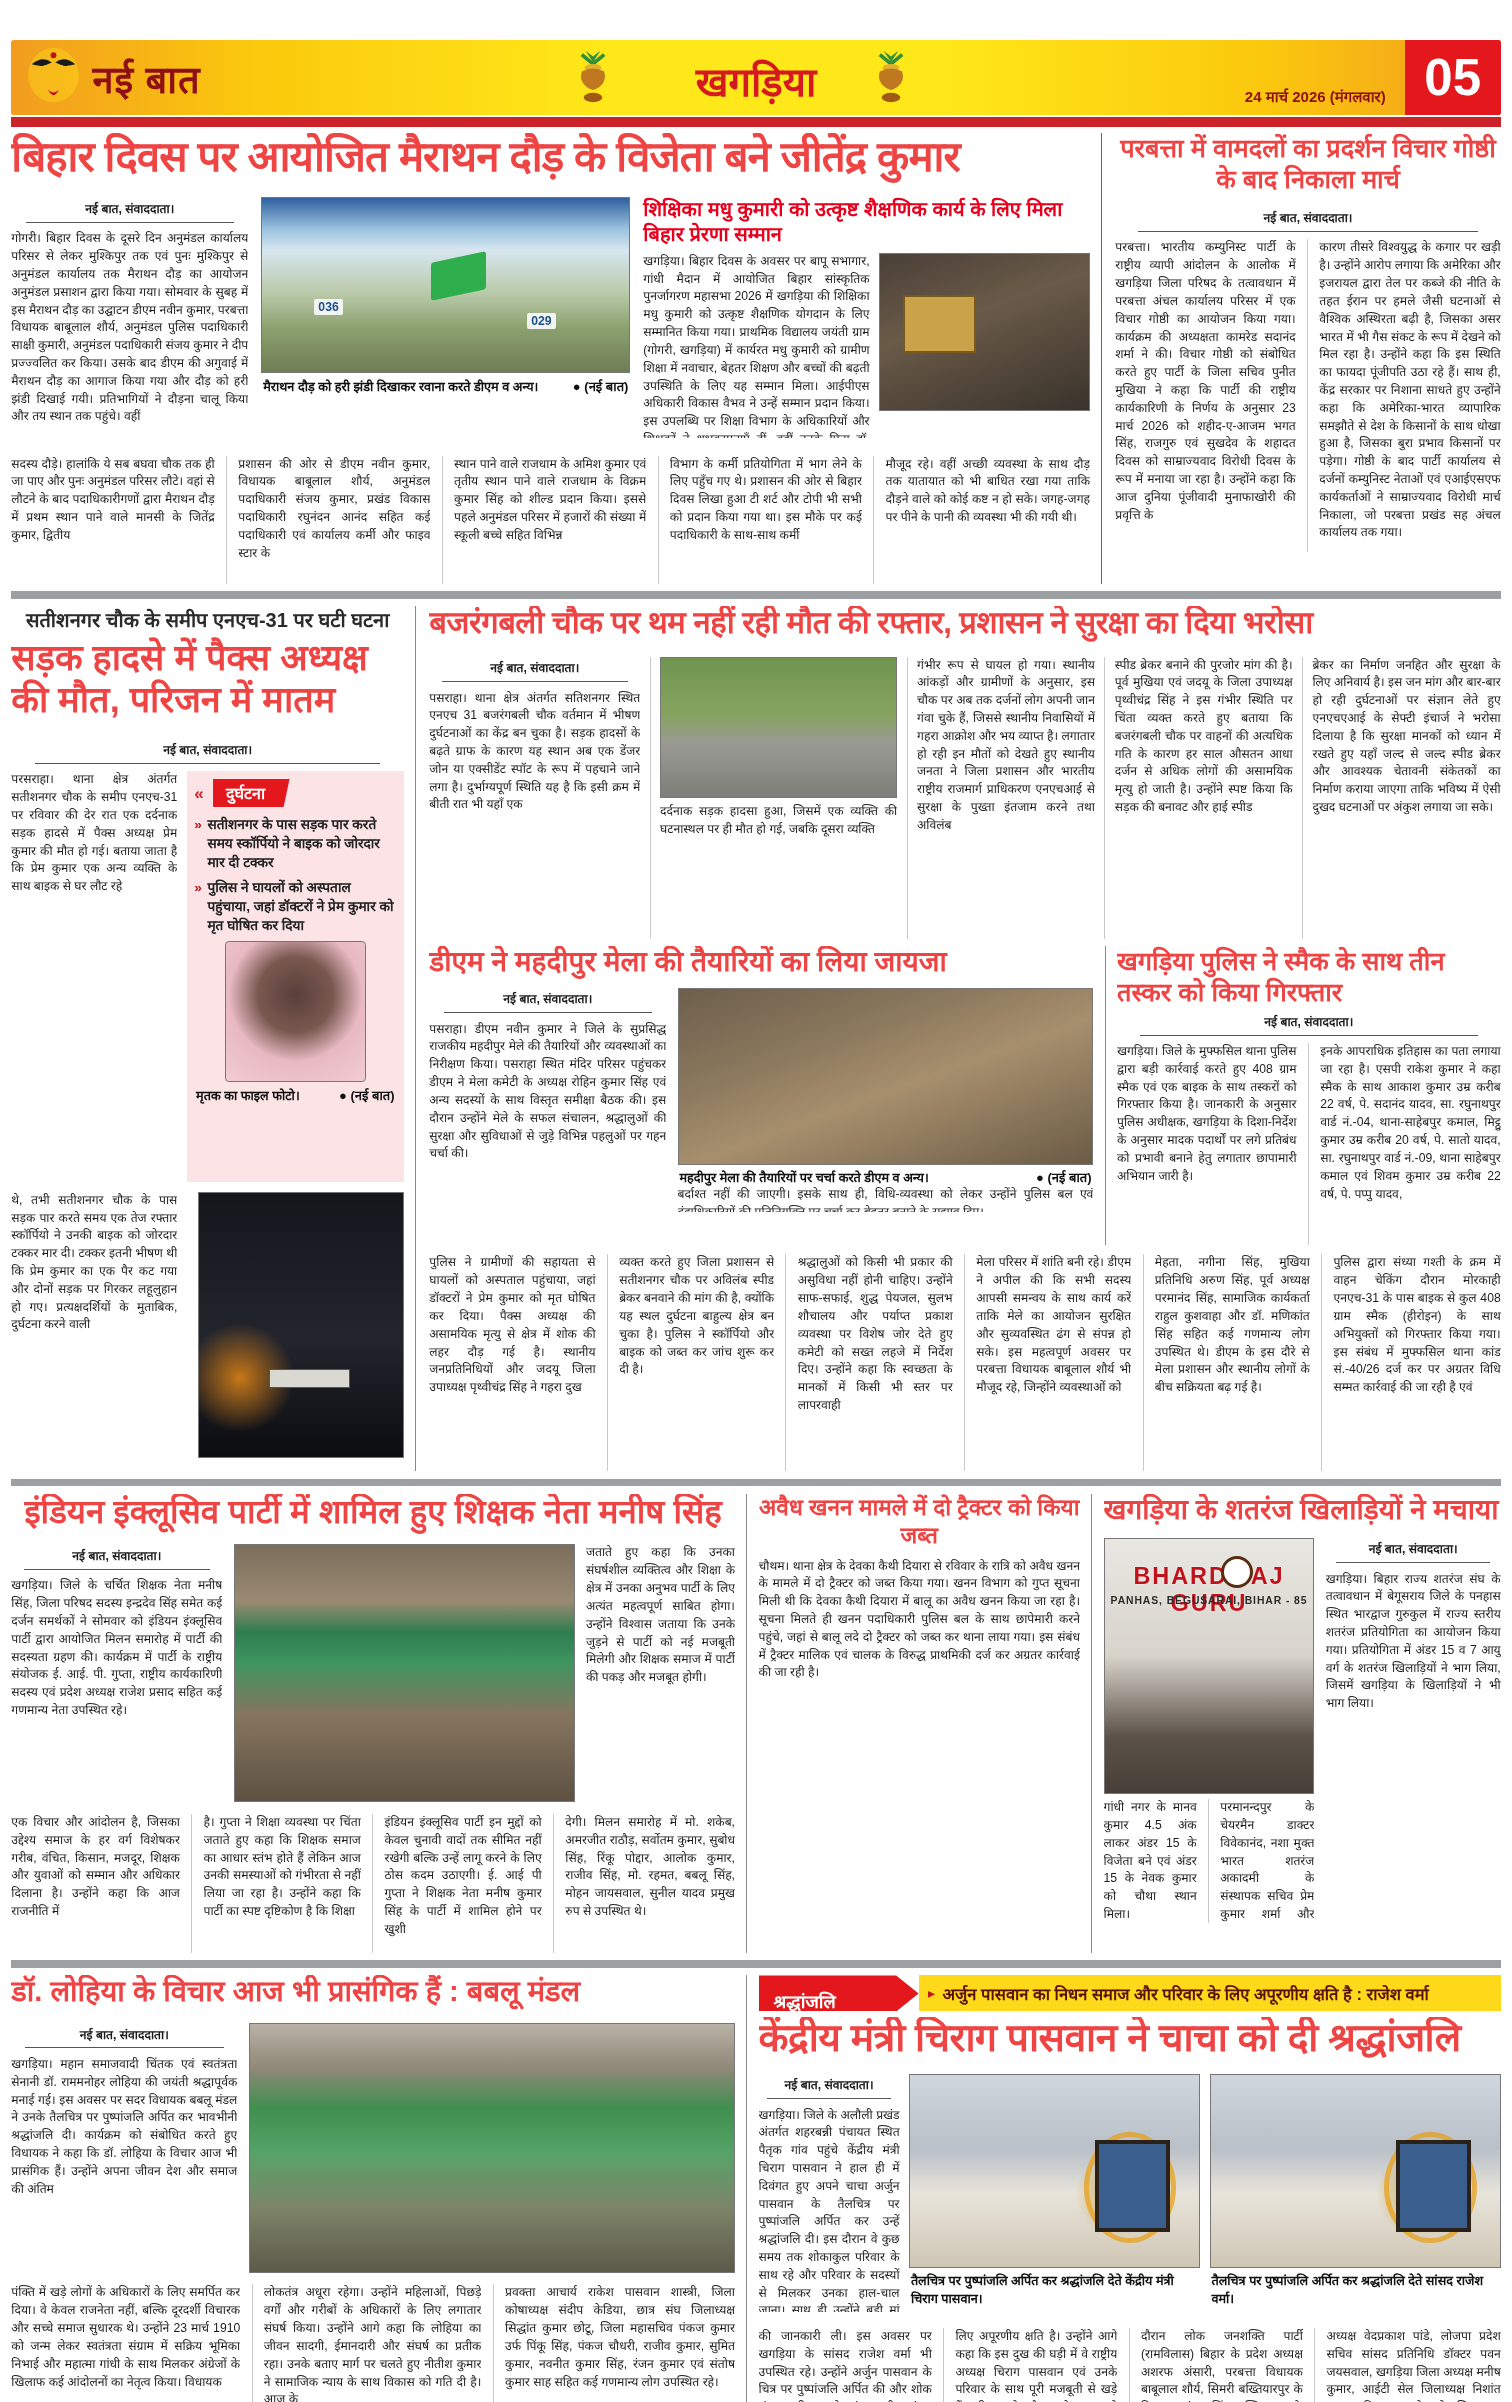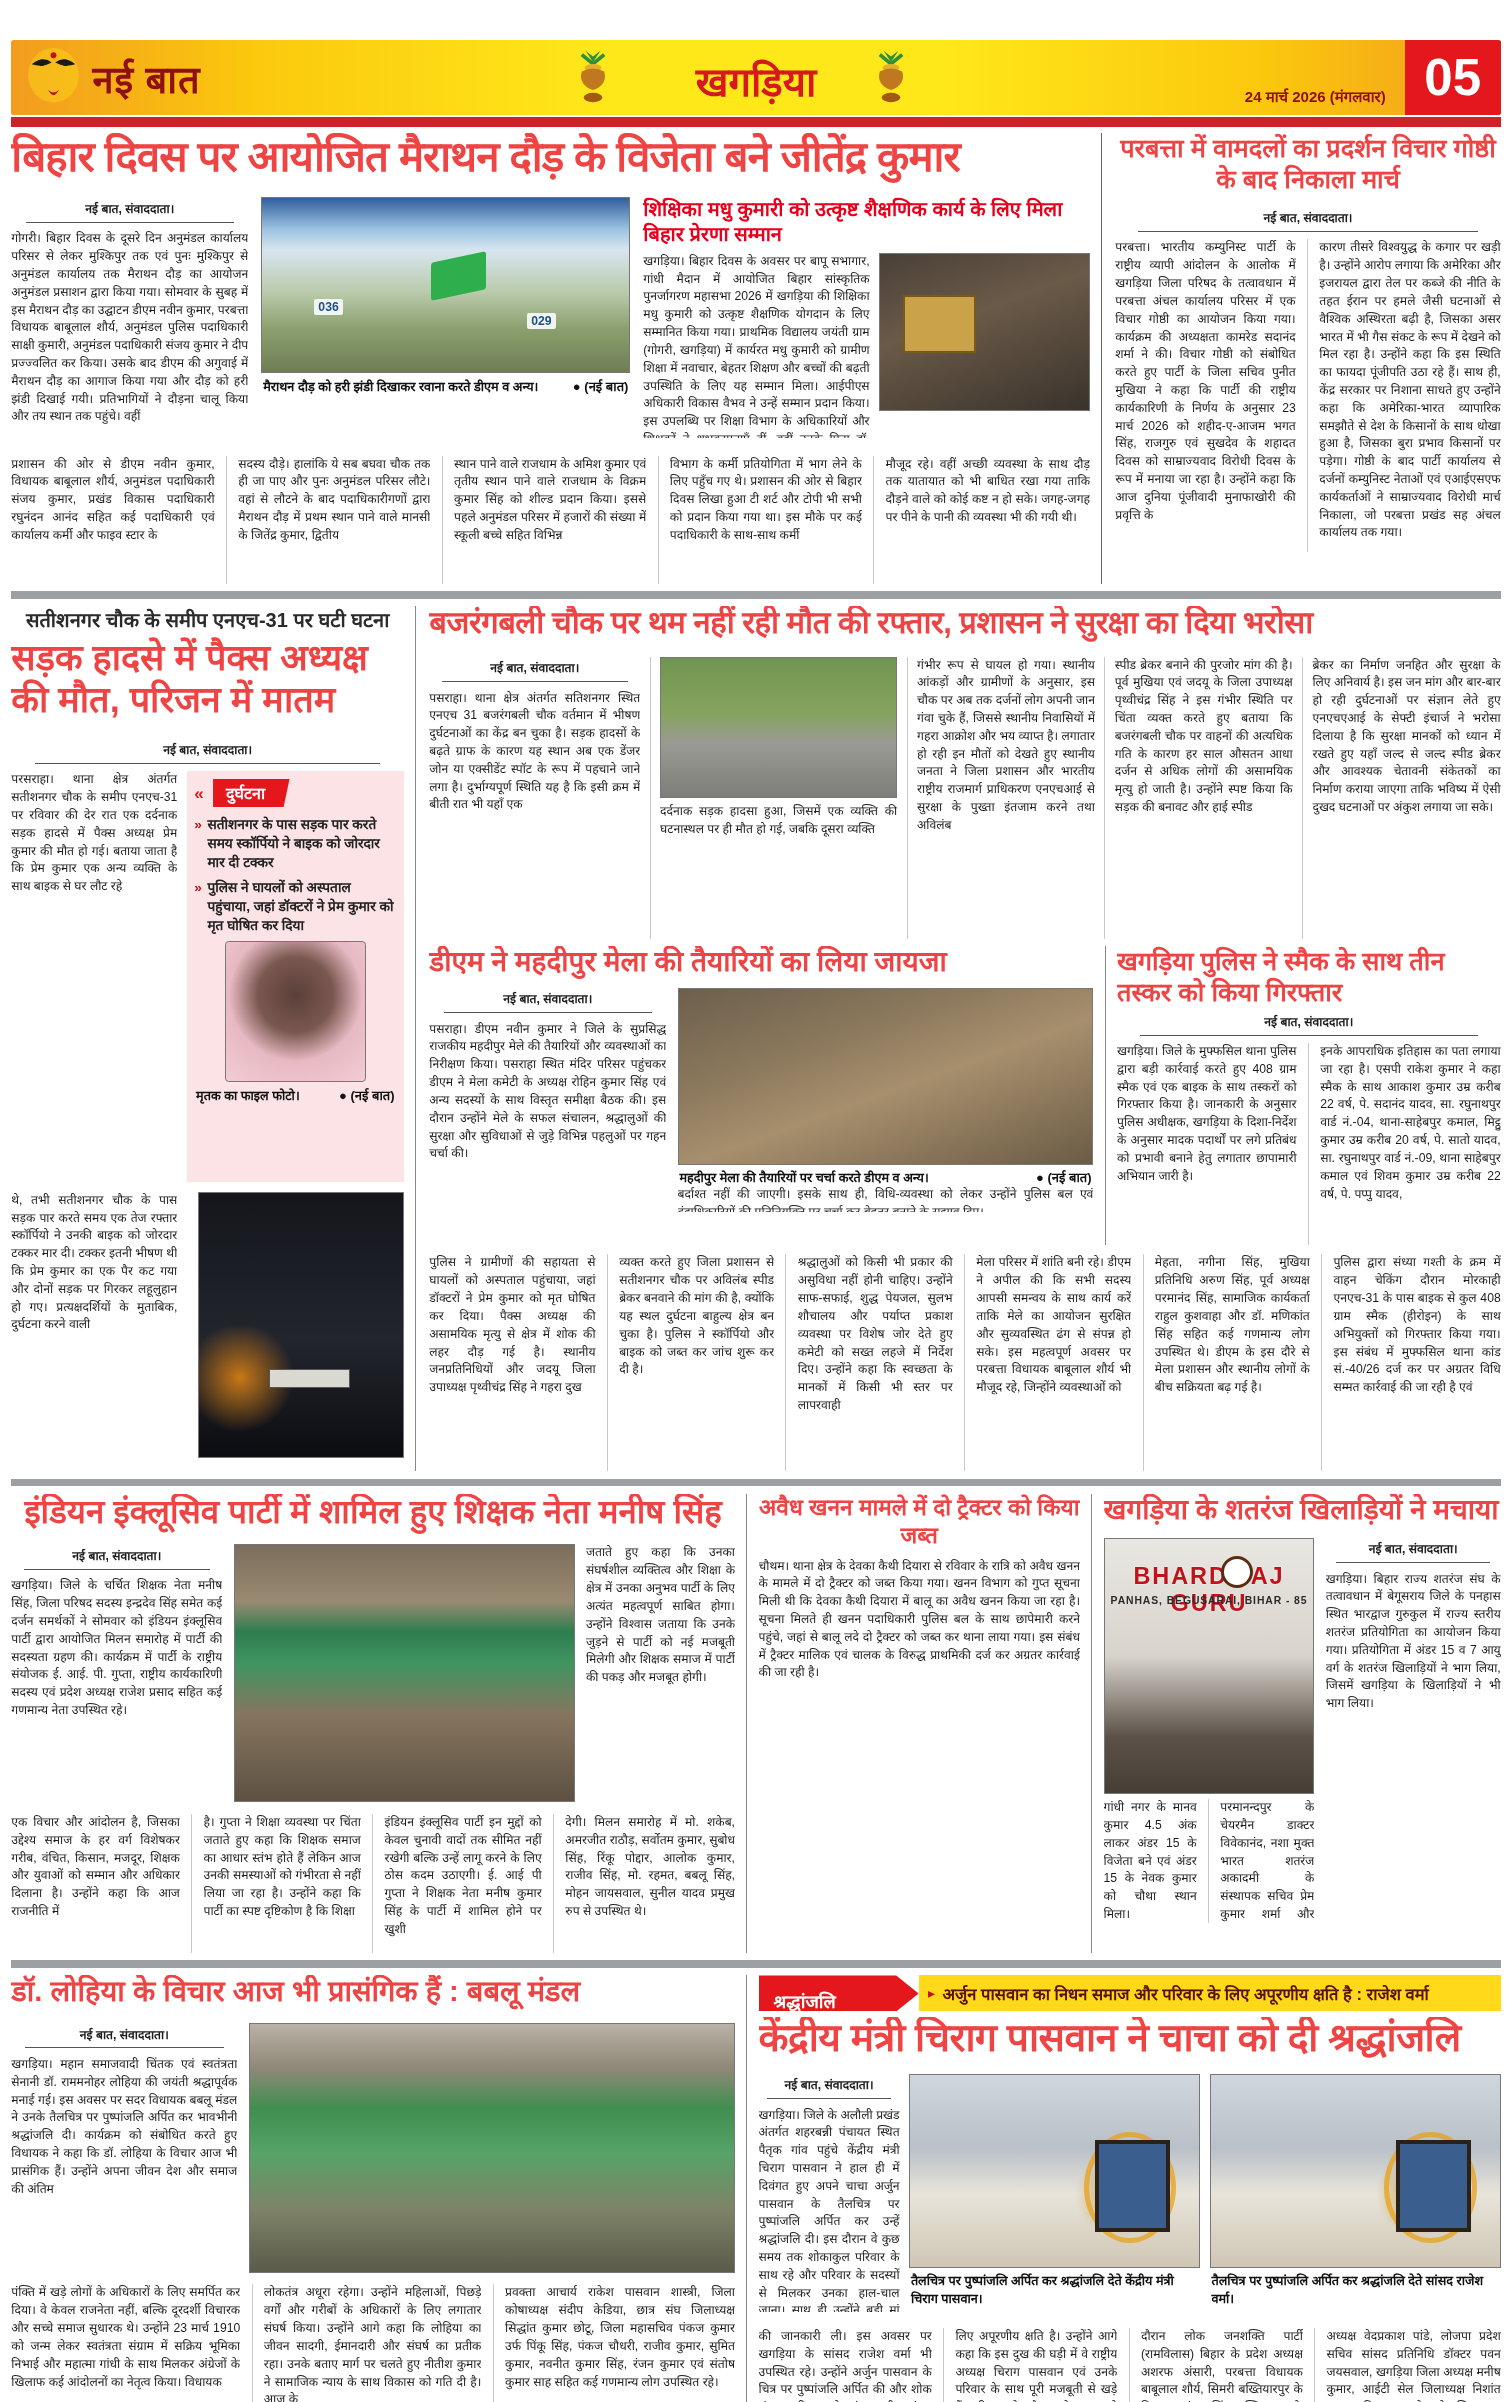--- a/index.html
+++ b/index.html
@@ -223,24 +223,24 @@
           <div class="madhu-flex">
             <p class="txt" style="height:185px">खगड़िया। बिहार दिवस के अवसर पर बापू सभागार, गांधी मैदान में आयोजित बिहार सांस्कृतिक पुनर्जागरण महासभा 2026 में खगड़िया की शिक्षिका मधु कुमारी को उत्कृष्ट शैक्षणिक योगदान के लिए सम्मानित किया गया। प्राथमिक विद्यालय जयंती ग्राम (गोगरी, खगड़िया) में कार्यरत मधु कुमारी को ग्रामीण शिक्षा में नवाचार, बेहतर शिक्षण और बच्चों की बढ़ती उपस्थिति के लिए यह सम्मान मिला। आईपीएस अधिकारी विकास वैभव ने उन्हें सम्मान प्रदान किया। इस उपलब्धि पर शिक्षा विभाग के अधिकारियों और शिक्षकों ने शुभकामनाएँ दीं, वहीं उनके पिता डॉ. बिजयेंद्र कुमार विद्यार्थी ने भी खुशी जताई। यह सम्मान खगड़िया जिले के लिए गर्व का विषय माना जा रहा है और अन्य शिक्षकों के लिए प्रेरणादायक है।</p>
             <div class="photo photo-award">
               <span class="award-board"></span>
             </div>
           </div>
         </div>
       </div>
       <div class="cols b1-cont">
         <div class="cell">
+            <p class="txt">सदस्य दौड़े। हालांकि ये सब बघवा चौक तक ही जा पाए और पुनः अनुमंडल परिसर लौटे। वहां से लौटने के बाद पदाधिकारीगणों द्वारा मैराथन दौड़ में प्रथम स्थान पाने वाले मानसी के जितेंद्र कुमार, द्वितीय</p>
+          </div>
+        <div class="cell">
             <p class="txt">प्रशासन की ओर से डीएम नवीन कुमार, विधायक बाबूलाल शौर्य, अनुमंडल पदाधिकारी संजय कुमार, प्रखंड विकास पदाधिकारी रघुनंदन आनंद सहित कई पदाधिकारी एवं कार्यालय कर्मी और फाइव स्टार के</p>
-          </div>
-        <div class="cell">
-            <p class="txt">सदस्य दौड़े। हालांकि ये सब बघवा चौक तक ही जा पाए और पुनः अनुमंडल परिसर लौटे। वहां से लौटने के बाद पदाधिकारीगणों द्वारा मैराथन दौड़ में प्रथम स्थान पाने वाले मानसी के जितेंद्र कुमार, द्वितीय</p>
           </div>
         <div class="cell">
             <p class="txt">स्थान पाने वाले राजधाम के अमिश कुमार एवं तृतीय स्थान पाने वाले राजधाम के विक्रम कुमार सिंह को शील्ड प्रदान किया। इससे पहले अनुमंडल परिसर में हजारों की संख्या में स्कूली बच्चे सहित विभिन्न</p>
           </div>
         <div class="cell">
             <p class="txt">विभाग के कर्मी प्रतियोगिता में भाग लेने के लिए पहुँच गए थे। प्रशासन की ओर से बिहार दिवस लिखा हुआ टी शर्ट और टोपी भी सभी को प्रदान किया गया था। इस मौके पर कई पदाधिकारी के साथ-साथ कर्मी</p>
           </div>
         <div class="cell">
             <p class="txt">मौजूद रहे। वहीं अच्छी व्यवस्था के साथ दौड़ तक यातायात को भी बाधित रखा गया ताकि दौड़ने वाले को कोई कष्ट न हो सके। जगह-जगह पर पीने के पानी की व्यवस्था भी की गयी थी।</p>
           </div>

